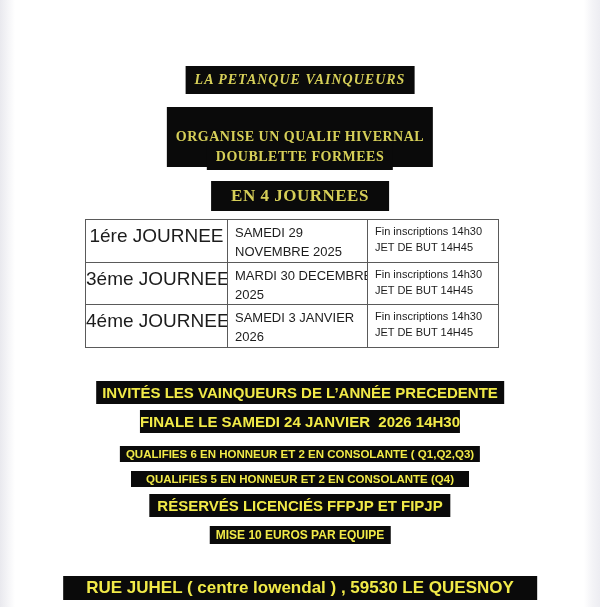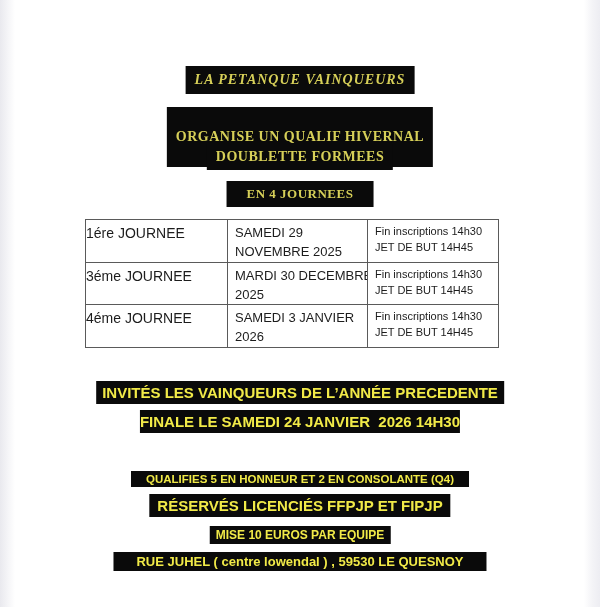--- a/index.html
+++ b/index.html
@@ -21,52 +21,52 @@
   .hbox {
     position:absolute; left:50%; transform:translateX(-50%);
     background:#0a0a0a; color:#d6cf58;
     white-space:pre; text-align:center;
     font-family:"Liberation Serif", serif; font-weight:bold;
     letter-spacing:0.5px;
   }
   .hbox-1 { top:66px;  font-size:14px; font-style:italic; padding:6px 9px; letter-spacing:1px; }
   .hbox-2 { top:107px; font-size:14px; padding:22px 9px; }
   .hbox-3 { top:144px; font-size:14px; padding:5px 9px; }
-  .hbox-4 { top:181px; font-size:13px; padding:5px 20px; }
+  .hbox-4 { top:181px; font-size:17px; padding:5px 20px; }
 
   
   table.schedule {
     position:absolute; left:85px; top:219px;
     border-collapse:collapse; table-layout:fixed;
     width:413px;
     font-family:"Liberation Sans", sans-serif;
     color:#1c1c1c;
   }
   table.schedule td {
     border:1px solid #5a5a5a; vertical-align:top; height:40px; overflow:hidden;
   }
-  td.col-day  { width:142px; font-size:14px; padding-top:5px; }
+  td.col-day  { width:142px; text-align:center; font-size:19px; padding-top:5px; }
   td.col-date { width:140px; font-size:13px; padding:4px 2px 0 7px; line-height:1.45; }
   td.col-info { width:131px; font-size:11px;  padding:4px 2px 0 7px; line-height:1.45; }
   .ws-pre { white-space:pre; display:block; }
 
   
   .notice {
     position:absolute; left:50%; transform:translateX(-50%);
     background:#0a0a0a; color:#f1ea48; font-weight:bold;
     white-space:pre; text-align:right;
     font-family:"Liberation Sans", sans-serif;
   }
   .n-1 { top:381px; font-size:15px;   padding:3px 6px; }
   .n-2 { top:410px; font-size:15px;   padding:3px 0; }
   .n-3 { top:446px; font-size:11.5px; padding:2px 6px; }
   .n-4 { top:471px; font-size:11.5px; padding:2px 15px; }
   .n-5 { top:494px; font-size:15px;   padding:3px 8px; }
   .n-6 { top:526px; font-size:12px;   padding:2px 6px; }
-  .n-7 { top:552px; font-size:13px; padding:2px 23px; }
+  .n-7 { top:576px; font-size:17px; padding:2px 23px; }
 </style>
 </head>
 <body>
 
 <div class="page">
   <div class="edge-left"></div>
   <div class="edge-right"></div>
 
   <div class="hbox hbox-1">LA PETANQUE VAINQUEURS</div>
   <div class="hbox hbox-2">ORGANISE UN QUALIF HIVERNAL</div>
@@ -112,17 +112,18 @@
         <td class="col-info">
           <span class="ws-pre">Fin inscriptions 14h30</span>
           <span class="ws-pre">JET DE BUT 14H45</span>
         </td>
       </tr>
     </tbody>
   </table>
 
   <div class="notice n-1">INVITÉS LES VAINQUEURS DE L’ANNÉE PRECEDENTE</div>
   <div class="notice n-2">FINALE LE SAMEDI 24 JANVIER  2026 14H30</div>
+  <div class="notice n-3">QUALIFIES 6 EN HONNEUR ET 2 EN CONSOLANTE ( Q1,Q2,Q3)</div>
   <div class="notice n-4">QUALIFIES 5 EN HONNEUR ET 2 EN CONSOLANTE (Q4)</div>
   <div class="notice n-5">RÉSERVÉS LICENCIÉS FFPJP ET FIPJP</div>
   <div class="notice n-6">MISE 10 EUROS PAR EQUIPE</div>
   <div class="notice n-7">RUE JUHEL ( centre lowendal ) , 59530 LE QUESNOY</div>
 </div>
 
 </body></html>

